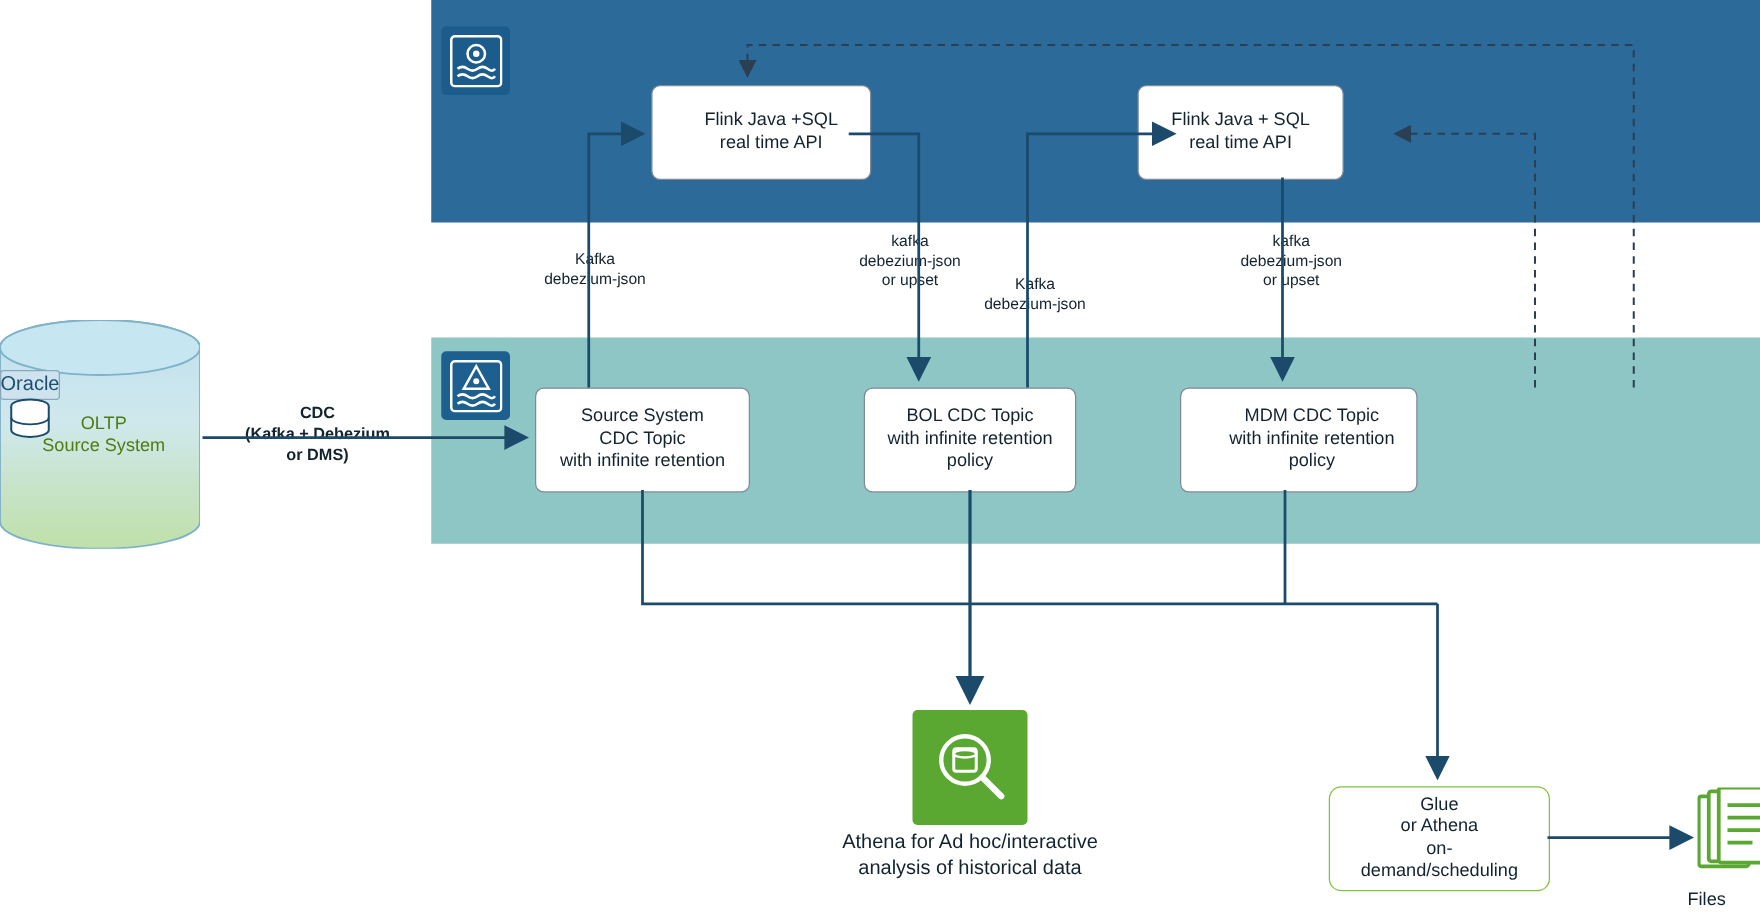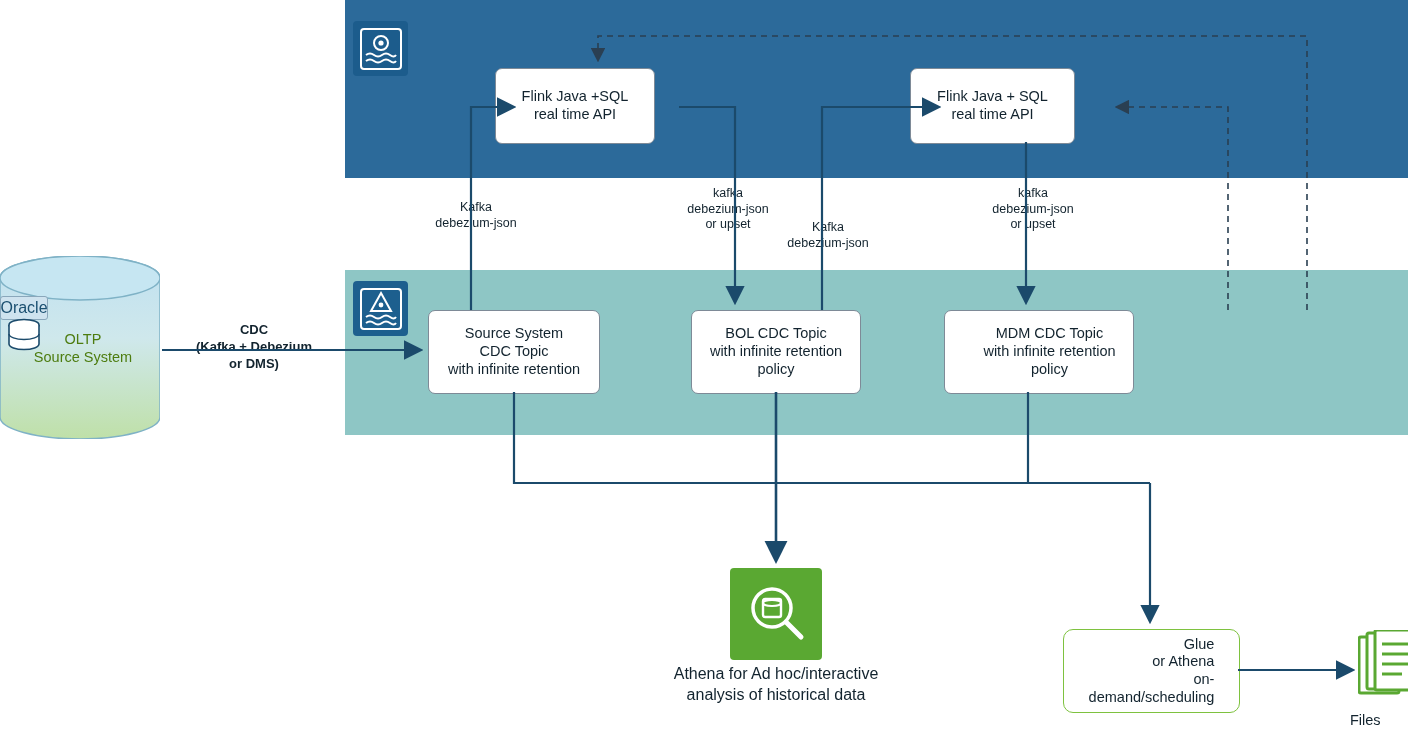--- a/index.html
+++ b/index.html
@@ -45,21 +45,21 @@
     position:absolute;left:730px;top:568px;width:92px;height:92px;
     background:#5aa832;border-radius:4px;display:flex;align-items:center;justify-content:center;
   }
   .athena-cap{
     position:absolute;left:640px;top:664px;width:272px;text-align:center;
     font-size:16px;color:#12232e;line-height:1.3;
   }
   .glue{
     position:absolute;left:1063px;top:629px;width:175px;height:82px;
     background:#ffffff;border:1.5px solid #7ec23f;border-radius:10px;
-    display:flex;align-items:center;justify-content:center;text-align:right;
+    display:flex;align-items:center;justify-content:center;text-align:center;
     font-size:14.5px;color:#12232e;line-height:1.22;
   }
   .files{
     position:absolute;left:1358px;top:630px;width:62px;height:76px;
   }
   .files-cap{
     position:absolute;left:1350px;top:712px;width:90px;text-align:left;
     font-size:14.5px;color:#12232e;
   }
   .cdc-lbl{position:absolute;left:170px;top:322px;width:168px;text-align:center;font-size:13px;line-height:1.3;color:#12232e;}
@@ -116,21 +116,21 @@
     <span>OLTP</span><br>
     <span>Source System</span>
   </div>
 
   <div class="cdc-lbl">
     <b>CDC</b><br>
     <b>(Kafka + Debezium</b><br>
     <b>or DMS)</b>
   </div>
 
-  <div class="box box-flink" style="left:495px;top:68px;width:158px;height:74px;">
+  <div class="box box-flink" style="left:521px;top:68px;width:158px;height:74px;padding-left:16px;">
     <div>
       <span>Flink Java +SQL</span><br>
       <span>real time API</span>
     </div>
   </div>
   <div class="box box-flink" style="left:910px;top:68px;width:163px;height:74px;">
     <div>
       <span>Flink Java + SQL</span><br>
       <span>real time API</span>
     </div>

